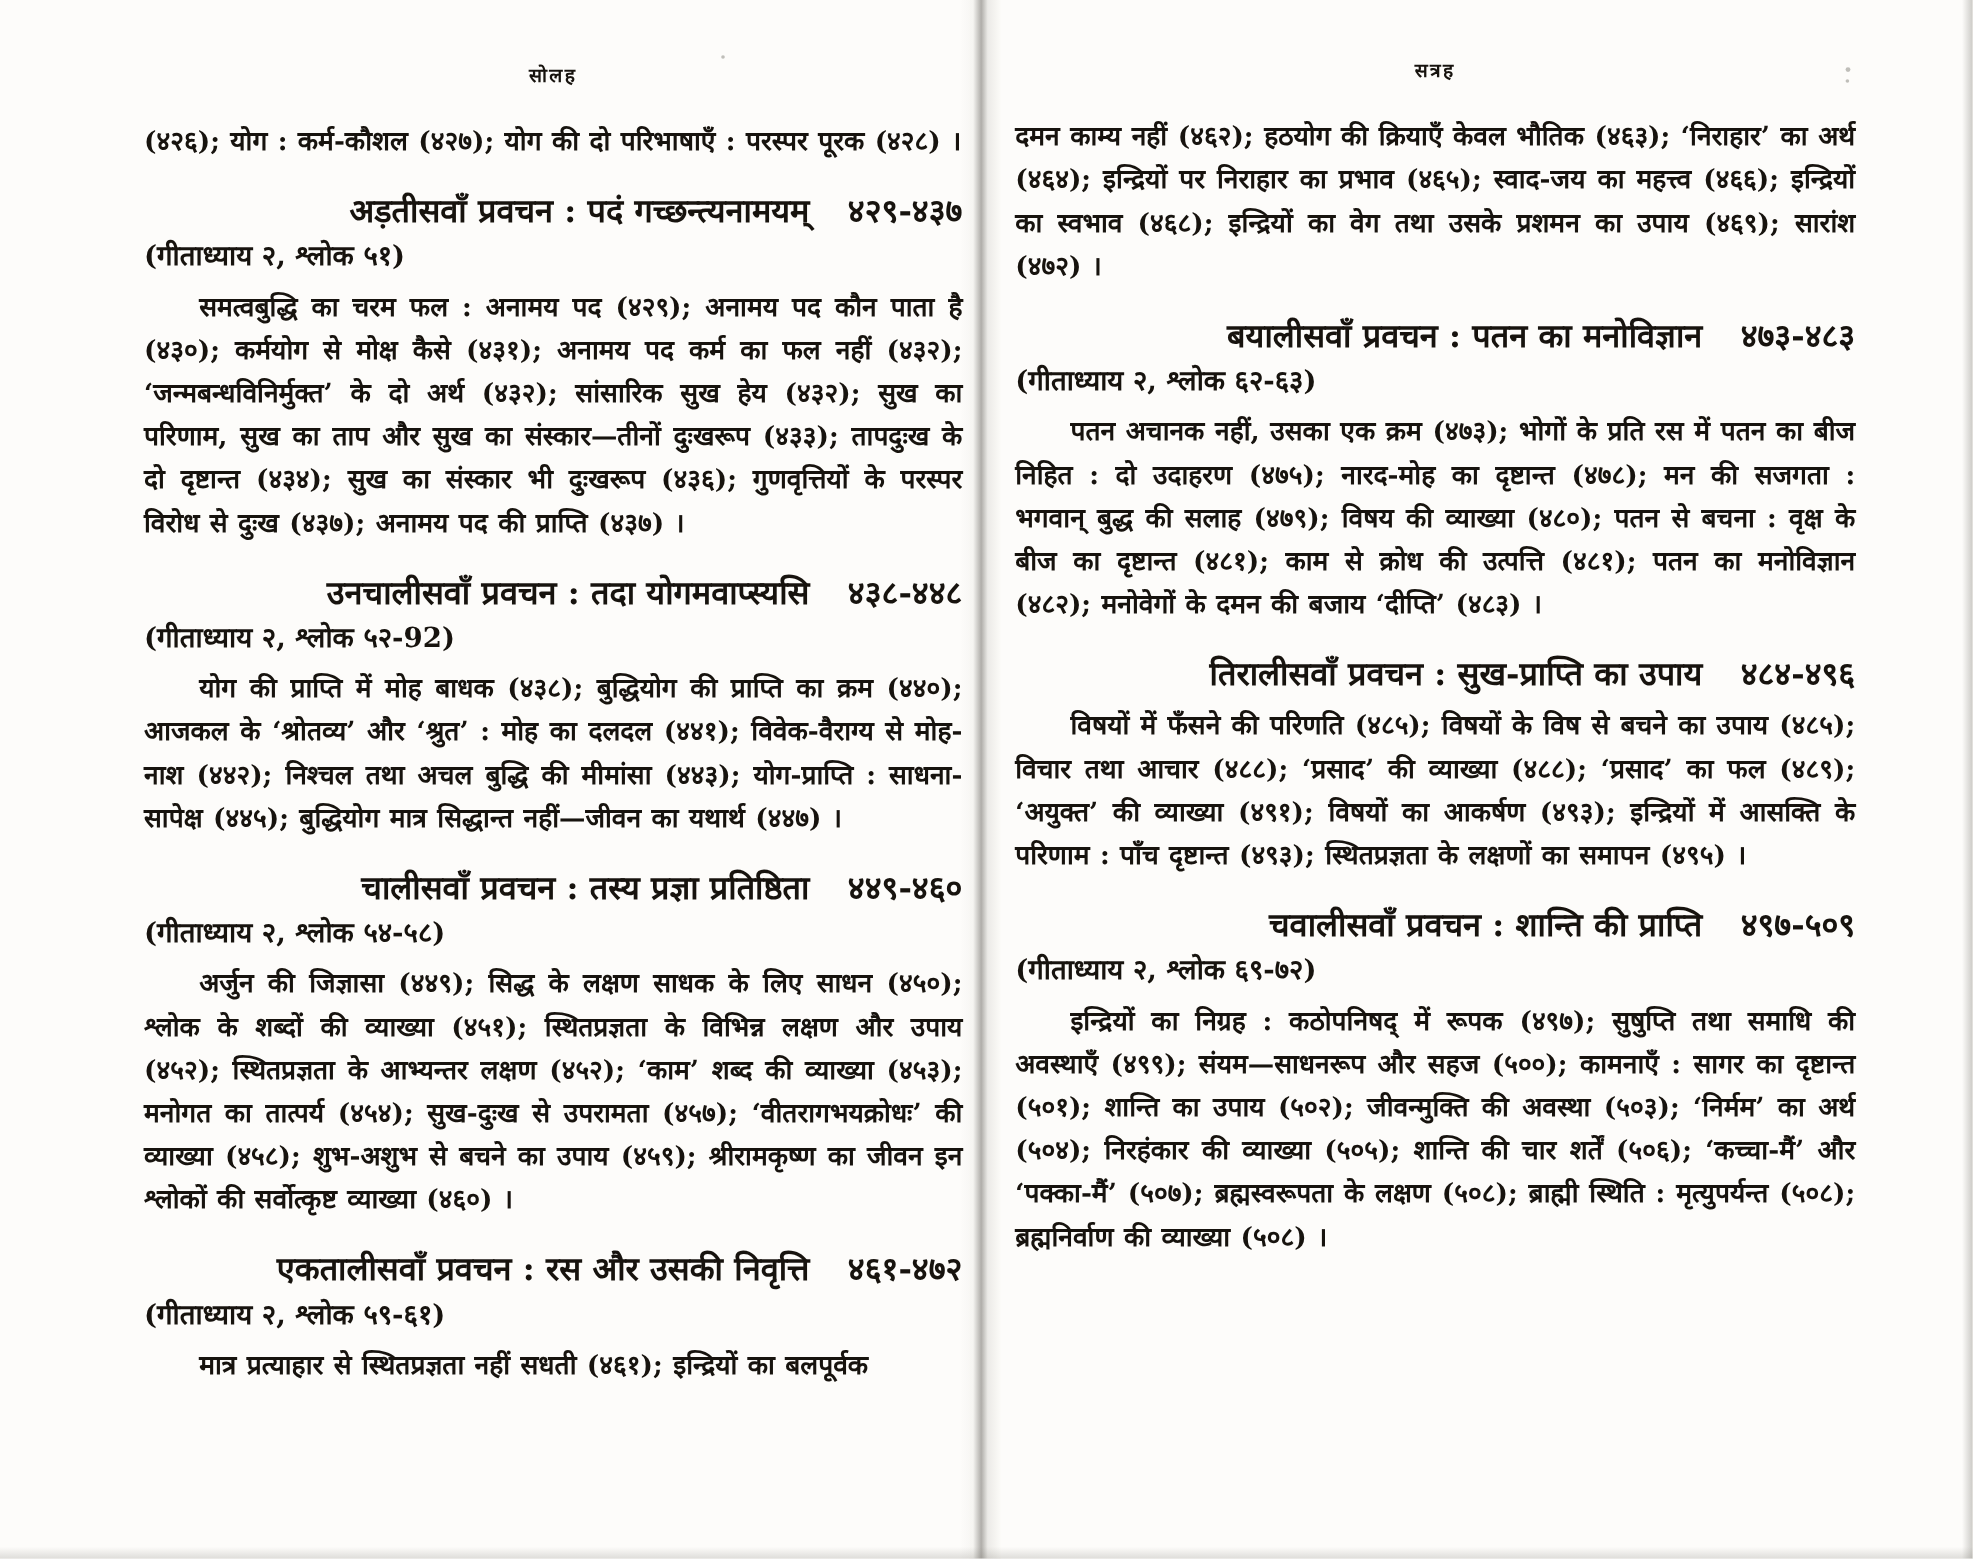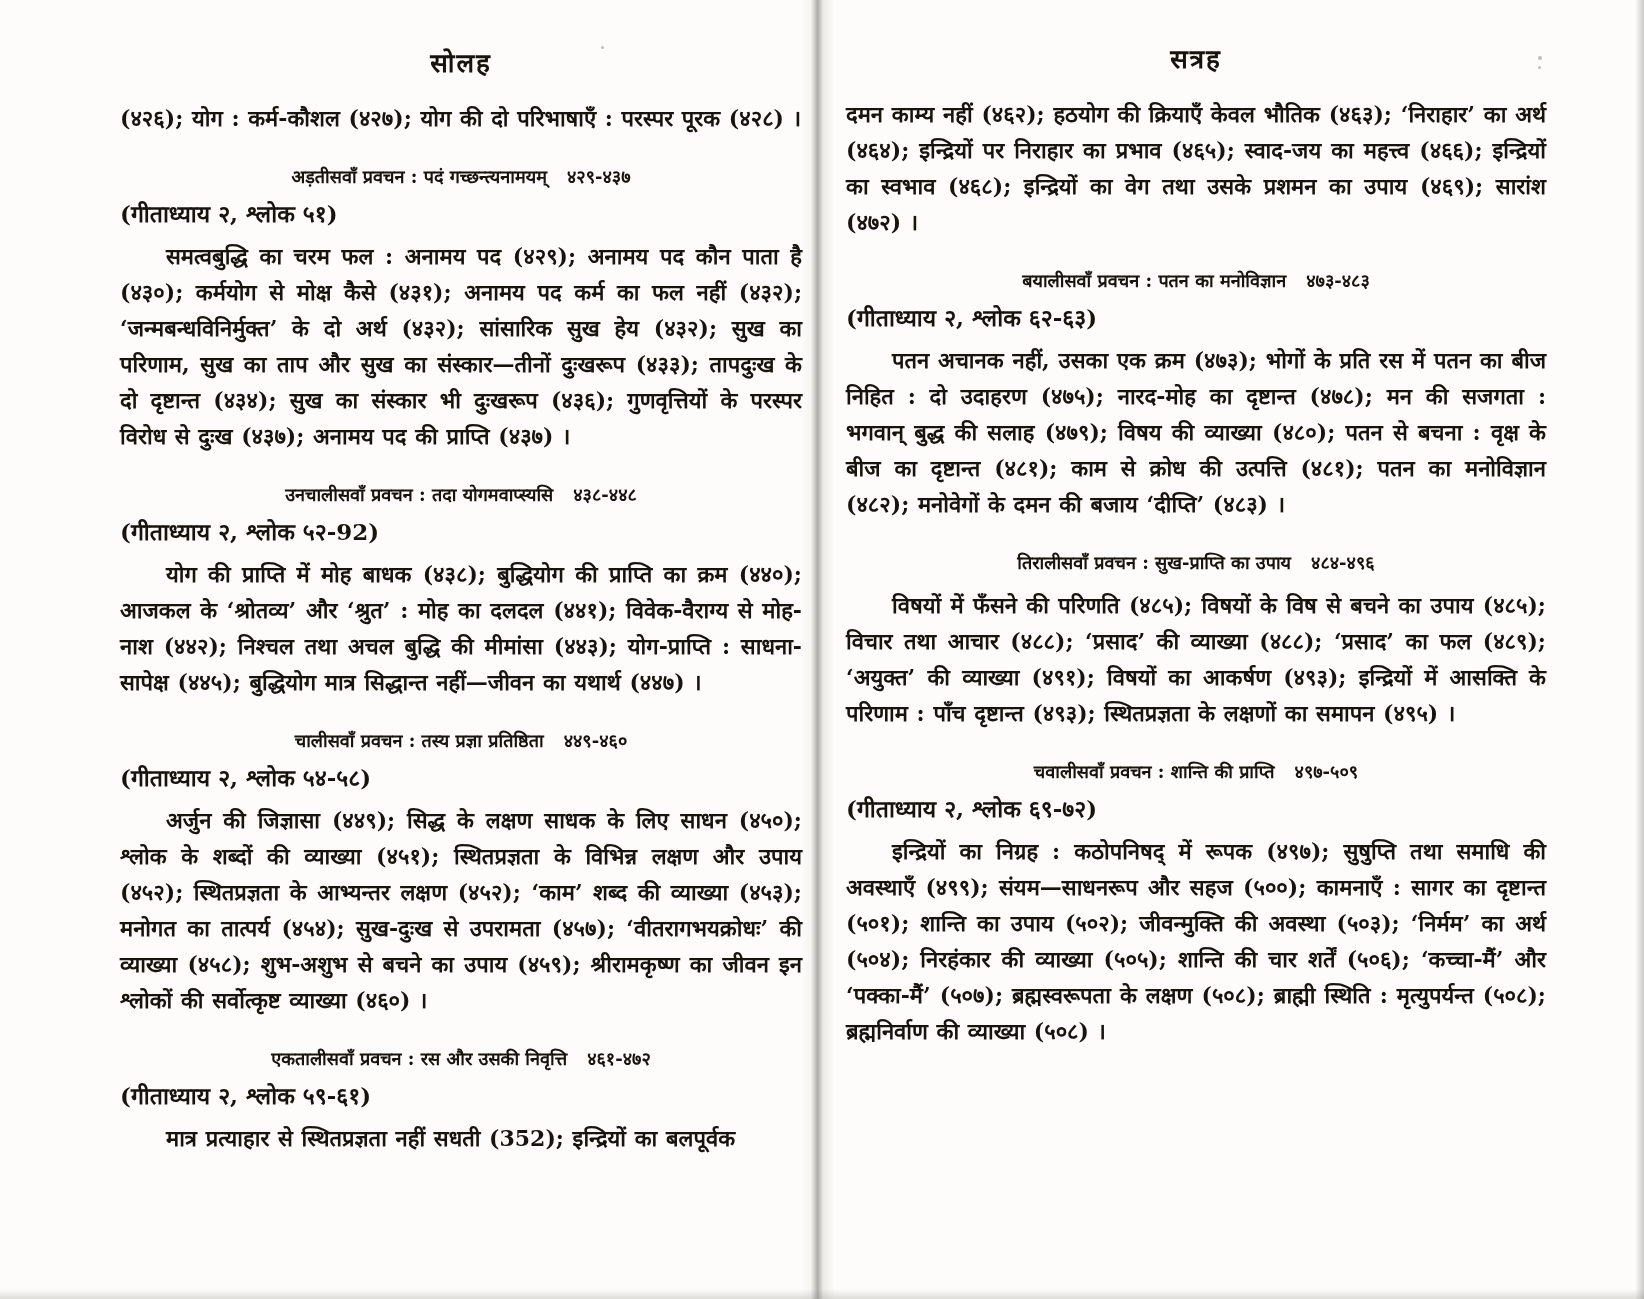--- a/index.html
+++ b/index.html
@@ -36,42 +36,43 @@
   }
   .speck { position: absolute; background: #8d8a84; border-radius: 50%; opacity: .55; }
 
   .text-block { position: absolute; }
   .tb-left  { left: 120px; top: 48px; width: 682px; }
   .tb-right { left: 12px;  top: 44px; width: 700px; }
 
   .page-header {
     text-align: center;
     font-weight: bold;
-    font-size: 26px;
+    font-size: 16px;
     line-height: 30px;
     letter-spacing: 2px;
     margin-bottom: 22px;
   }
   .para {
     font-size: 22px;
     line-height: 36px;
     text-align: justify;
     word-spacing: 1px;
     font-weight: bold;
   }
   .para.indent { text-indent: 46px; }
 
   .section { margin-top: 20px; }
   .section-head {
     display: flex;
-    justify-content: center;
+    justify-content: flex-end;
     align-items: baseline;
     font-weight: bold;
-    font-size: 18px;
+    font-size: 27px;
     line-height: 37px;
+    gap: 12px;
   }
   .section-title { text-align: left; }
   .section-pages { white-space: nowrap; padding-left: 20px; font-weight: bold; }
   .section-subtitle {
     font-weight: bold;
     font-size: 23px;
     line-height: 37px;
   }
   .section-body { margin-top: 6px; }
 </style>
@@ -113,21 +114,21 @@
         <div class="section-subtitle">(गीताध्याय २, श्लोक ५४-५८)</div>
         <p class="para indent section-body">अर्जुन की जिज्ञासा (४४९); सिद्ध के लक्षण साधक के लिए साधन (४५०); श्लोक के शब्दों की व्याख्या (४५१); स्थितप्रज्ञता के विभिन्न लक्षण और उपाय (४५२); स्थितप्रज्ञता के आभ्यन्तर लक्षण (४५२); ‘काम’ शब्द की व्याख्या (४५३); मनोगत का तात्पर्य (४५४); सुख-दुःख से उपरामता (४५७); ‘वीतरागभयक्रोधः’ की व्याख्या (४५८); शुभ-अशुभ से बचने का उपाय (४५९); श्रीरामकृष्ण का जीवन इन श्लोकों की सर्वोत्कृष्ट व्याख्या (४६०) ।</p>
       </div>
 
       <div class="section">
         <div class="section-head">
           <span class="section-title">एकतालीसवाँ प्रवचन : रस और उसकी निवृत्ति</span>
           <span class="section-pages">४६१-४७२</span>
         </div>
         <div class="section-subtitle">(गीताध्याय २, श्लोक ५९-६१)</div>
-        <p class="para indent section-body">मात्र प्रत्याहार से स्थितप्रज्ञता नहीं सधती (352); इन्द्रियों का बलपूर्वक</p>
+        <p class="para indent section-body">मात्र प्रत्याहार से स्थितप्रज्ञता नहीं सधती (४६१); इन्द्रियों का बलपूर्वक</p>
       </div>
 
     </div>
   </section>
 
   <div class="gutter"></div>
 
   <section class="page page-right">
     <div class="text-block tb-right">
 

